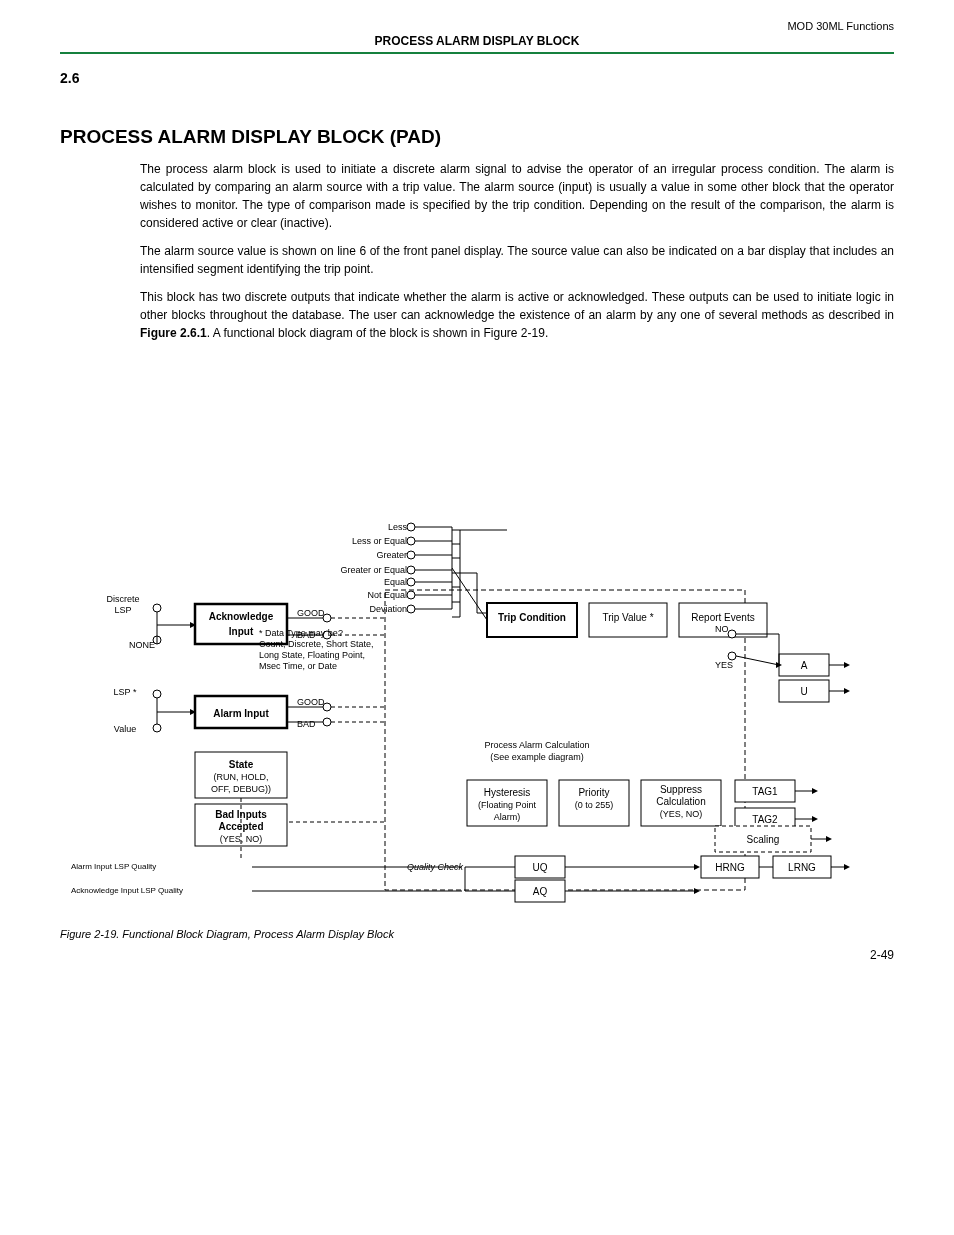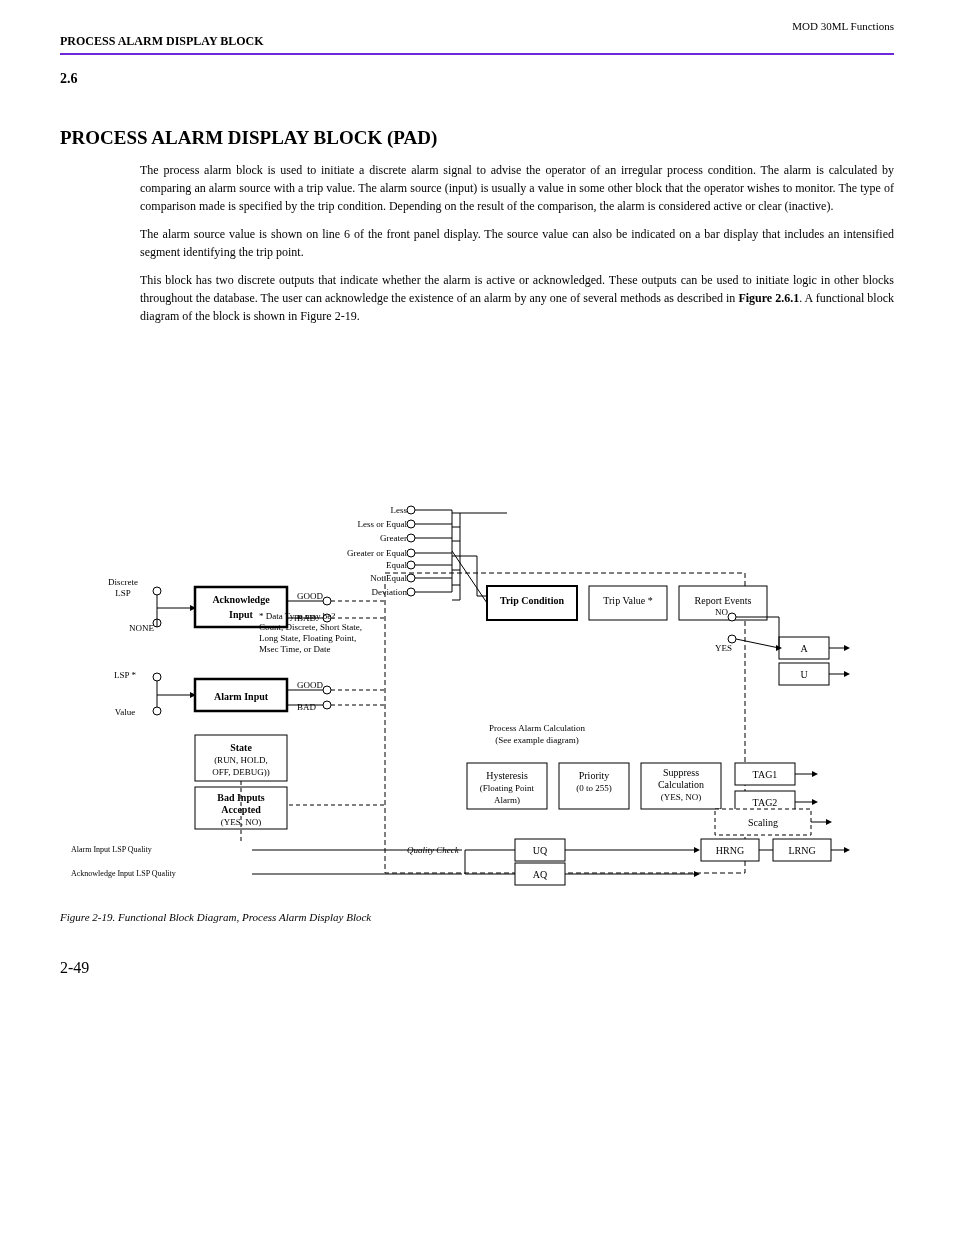--- a/index.html
+++ b/index.html
@@ -9,32 +9,31 @@
       background: #fff;
       color: #000;
       width: 954px;
       min-height: 1235px;
     }
     .page {
       width: 954px;
       min-height: 1235px;
       padding: 20px 60px 36px 60px;
       position: relative;
-      font-family: Liberation Serif, serif;
     }
     .header-right {
       text-align: right;
       font-size: 11px;
       margin-bottom: 2px;
     }
     .header-bold {
-      text-align: left;
+      text-align: center;
       font-weight: bold;
       font-size: 12px;
-      border-bottom: 2px solid #6d28d9;
+      border-bottom: 2px solid #15803d;
       padding-bottom: 4px;
       margin-bottom: 16px;
     }
     .section-title {
       display: flex;
       gap: 40px;
       margin-bottom: 12px;
       flex-direction: column;
     }
     .section-num {
@@ -53,22 +52,23 @@
       font-size: 12px;
       line-height: 1.5;
       text-align: justify;
     }
     .figure-caption {
       font-style: italic;
       font-size: 11px;
       margin-top: 8px;
     }
     .footer-page {
-      font-size: 16px;
-      margin-top: 36px;
+      text-align: right;
+      font-size: 12px;
+      margin-top: 8px;
     }
   </style>
 </head>
 <body>
 
 <div class="page">
 
   <div class="header-right">MOD 30ML Functions</div>
   <div class="header-bold">PROCESS ALARM DISPLAY BLOCK</div>
 

